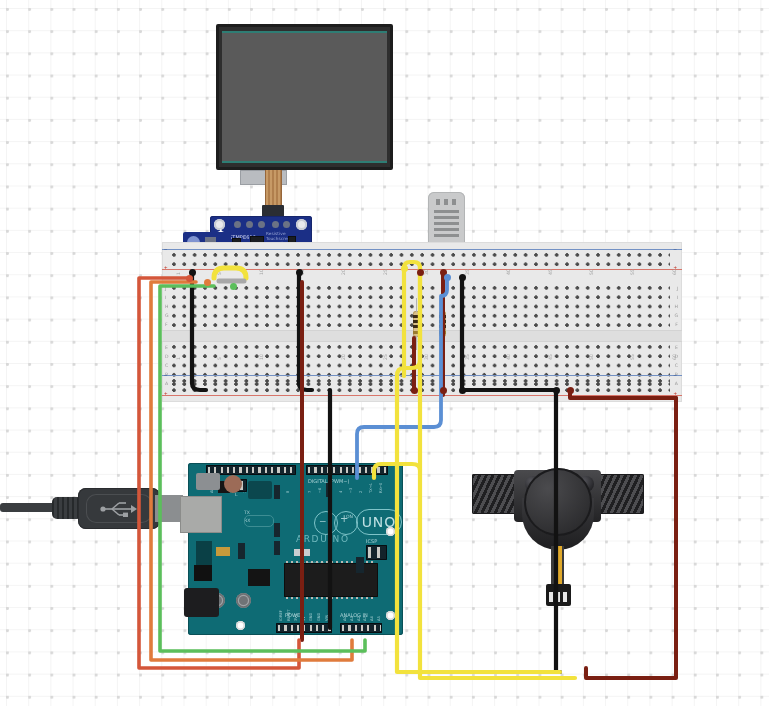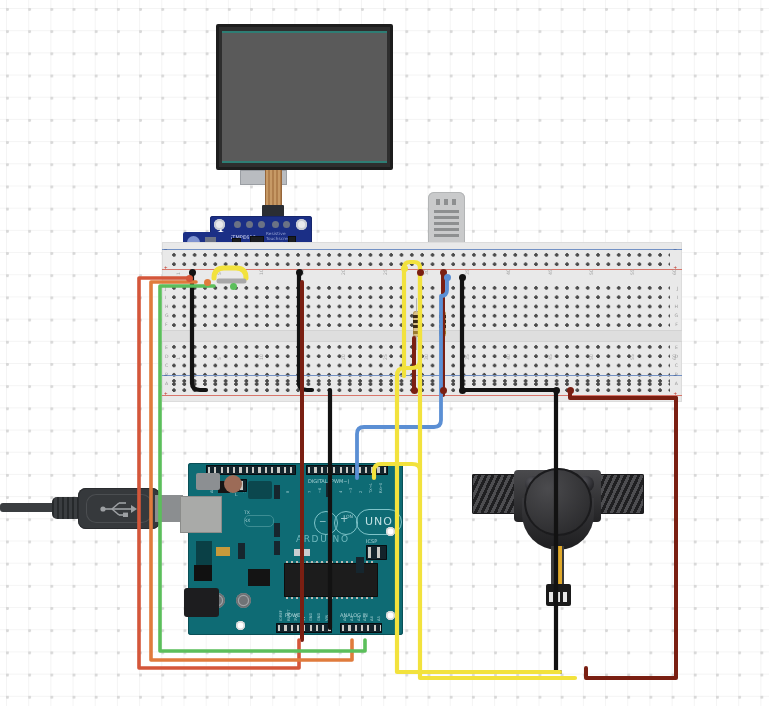--- a/index.html
+++ b/index.html
@@ -89,21 +89,21 @@
   #uno .mhole{position:absolute;width:9px;height:9px;border-radius:50%;background:#fff;
        box-shadow:inset 0 0 0 1.6px #d9d9d9;}
   #uno .cap{position:absolute;width:15px;height:15px;border-radius:50%;background:#9fa3a6;
        box-shadow:inset 0 0 0 1.8px #6d7174;}
   #uno .cap:after{content:"";position:absolute;left:3px;top:3px;right:3px;bottom:3px;
        border-radius:50%;background:#6f7376;}
   #uno .smd{position:absolute;background:#16262e;}
   #uno .gold{position:absolute;background:#c79a3b;}
   #uno .logo{position:absolute;border:1.6px solid #7fc4c9;border-radius:50%;}
   #uno .uno-ring{position:absolute;border:1.4px solid #7fc4c9;border-radius:14px;
-       color:#bfe0e3;font-size:11px;letter-spacing:1px;text-align:center;
+       color:#bfe0e3;font-size:14px;letter-spacing:1px;text-align:center;
        font-family:"DejaVu Sans",sans-serif;}
   #uno-usb{left:180px;top:496px;width:42px;height:37px;background:#a9aaa8;
        box-shadow:inset 0 0 0 1px #8b8c8a;}
   #uno-power{left:184px;top:588px;width:35px;height:29px;background:#1d1d1f;border-radius:3px;}
 
   
   #usb-cable{left:0px;top:503px;width:58px;height:9px;background:#3a3d40;border-radius:3px;}
   #usb-strain{left:52px;top:497px;width:30px;height:22px;background:#2f3235;border-radius:5px;
        background-image:repeating-linear-gradient(to right,#26292b 0 2px,#3a3d40 2px 5px);}
   #usb-head{left:78px;top:488px;width:82px;height:41px;background:#36393c;border-radius:8px;

